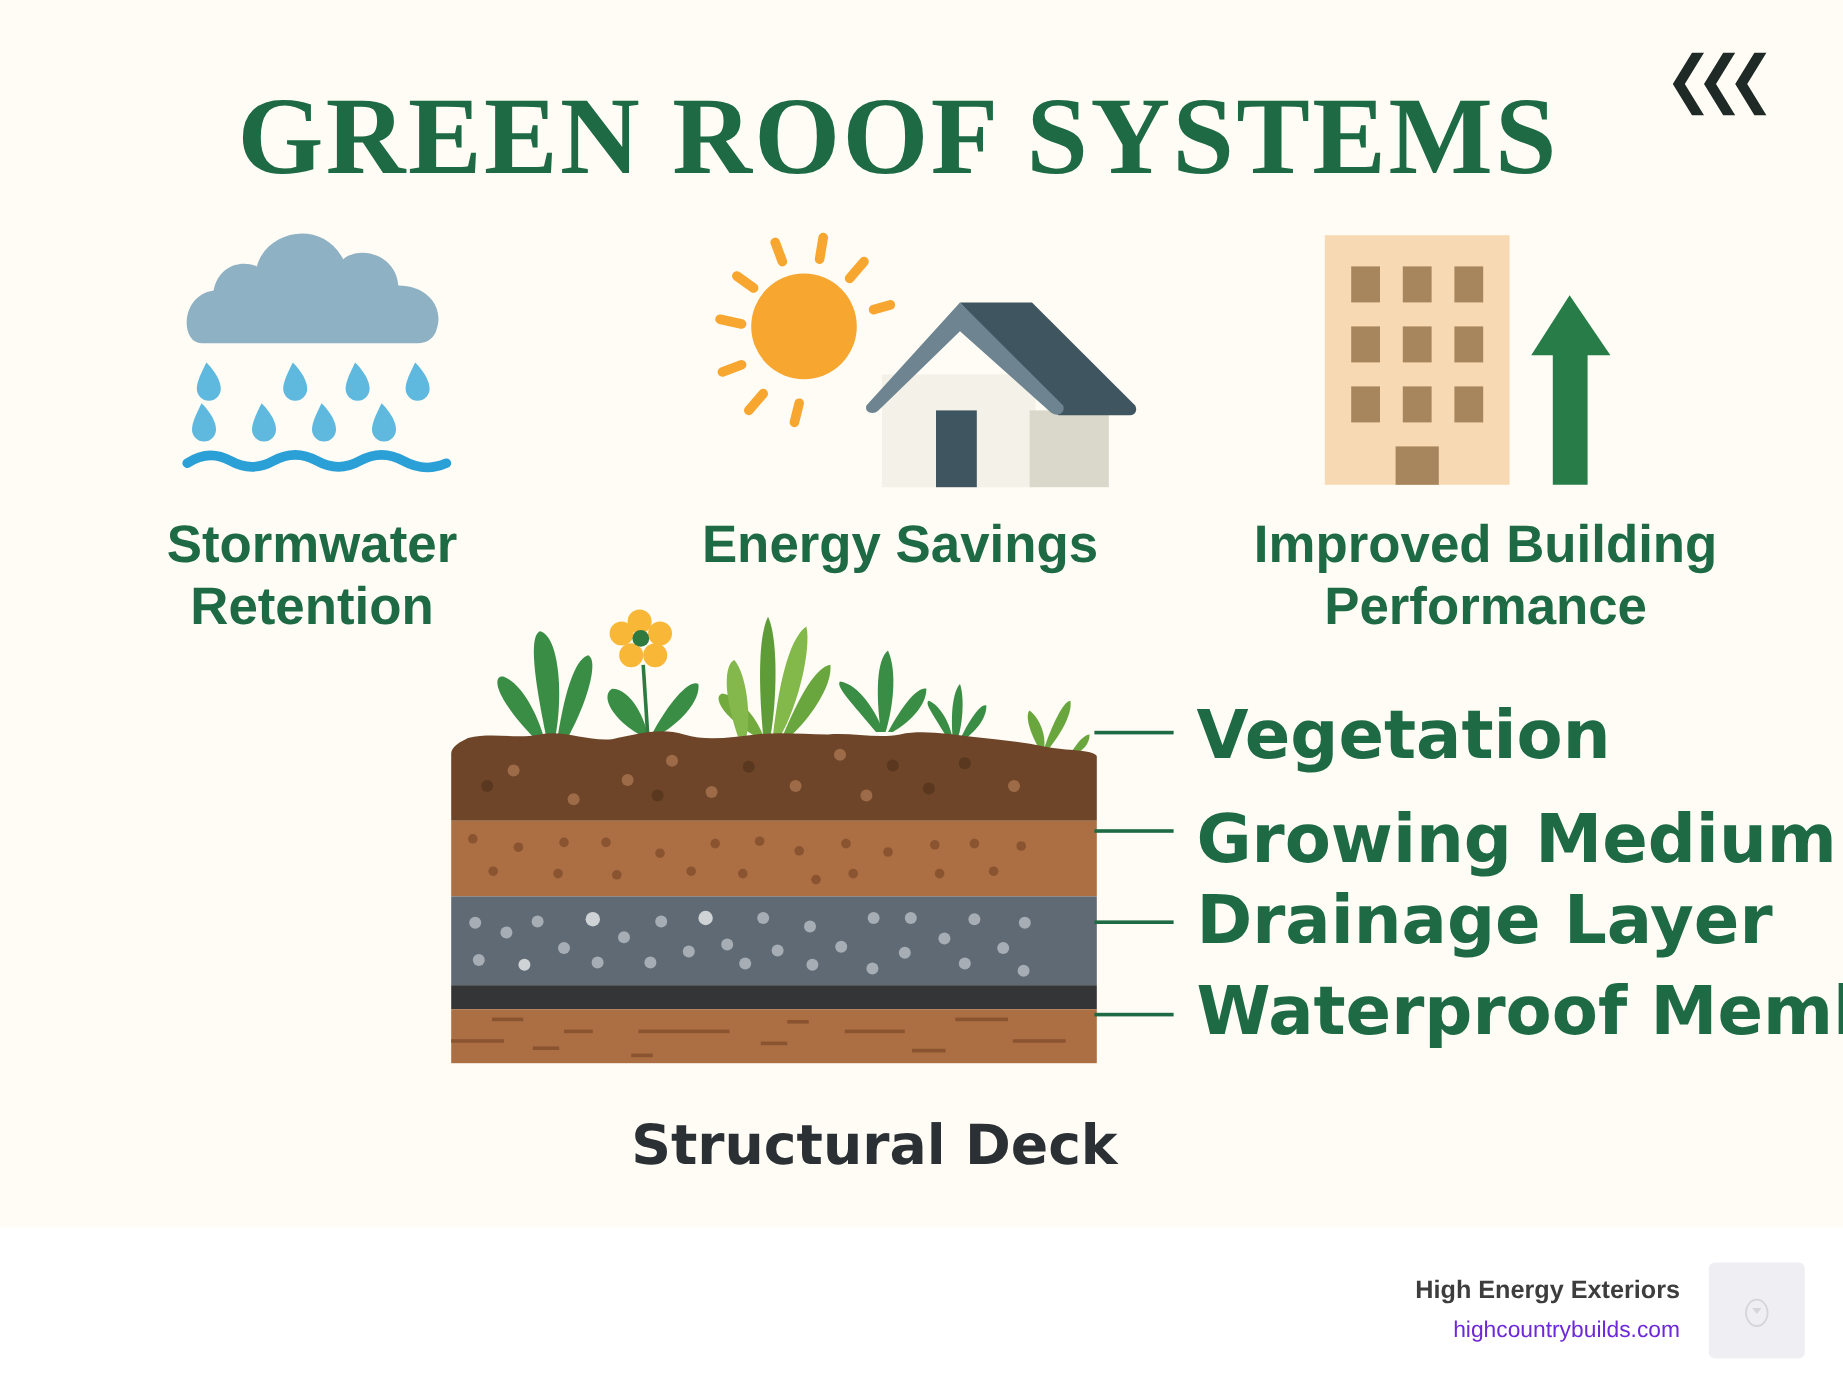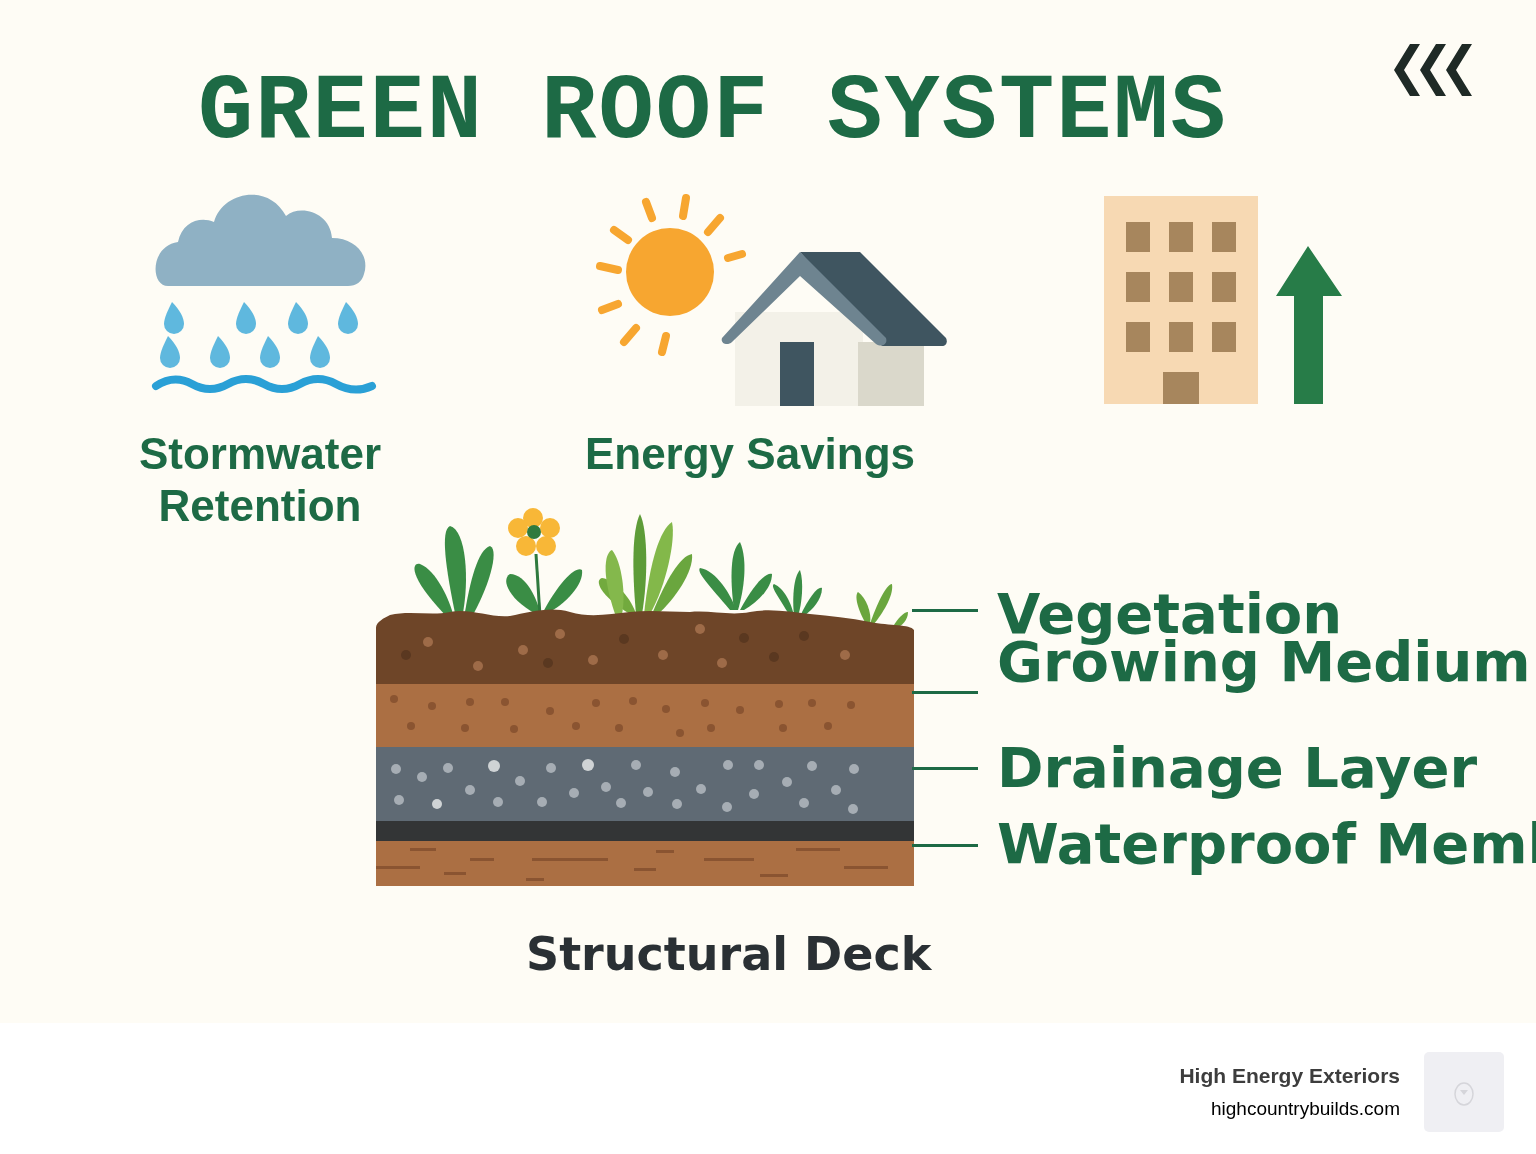--- a/index.html
+++ b/index.html
@@ -1,21 +1,21 @@
 <!DOCTYPE html>
 <html><head>
 <meta charset="utf-8">
 <style>
   * { margin: 0; padding: 0; box-sizing: border-box; }
   html, body { width: 1536px; height: 1154px; background: #ffffff; overflow: hidden; }
   body { position: relative; font-family: "Liberation Sans", sans-serif; }
   .infographic { position: absolute; left: 0; top: 0; width: 1536px; height: 1023px; background: #fefcf5; }
   .title {
     position: absolute; left: 198px; top: 58px; width: 1090px; height: 110px;
-    font-family: Liberation Mono, monospace; font-weight: bold; font-size: 92px;
+    font-family: Liberation Serif, serif; font-weight: bold; font-size: 92px;
     color: #1d6a45; letter-spacing: 2px; white-space: nowrap; line-height: 110px;
   }
   .brand-mark { position: absolute; left: 1392px; top: 42px; width: 82px; height: 56px; }
   .icon { position: absolute; }
   .benefit-label {
     position: absolute; font-family: Liberation Sans, sans-serif; font-weight: bold;
     font-size: 44px; color: #1d6a45; line-height: 52px; text-align: center; white-space: nowrap;
   }
   .layers { position: absolute; left: 370px; top: 500px; width: 560px; height: 400px; }
   .layer-label {
@@ -27,21 +27,21 @@
     position: absolute; left: 526px; top: 926px; font-family: "DejaVu Sans", sans-serif;
     font-weight: bold; font-size: 46px; color: #2a3034; white-space: nowrap; line-height: 56px;
   }
   .footer { position: absolute; left: 0; top: 1023px; width: 1536px; height: 131px; background: #ffffff; }
   .footer-name {
     position: absolute; right: 136px; top: 1064px; font-family: "Liberation Sans", sans-serif;
     font-weight: bold; font-size: 21px; color: #3d3d3d; white-space: nowrap;
   }
   .footer-url {
     position: absolute; right: 136px; top: 1098px; font-family: "Liberation Sans", sans-serif;
-    font-size: 19px; color: #000000; white-space: nowrap;
+    font-size: 19px; color: #6d28d9; white-space: nowrap;
   }
   .footer-logo {
     position: absolute; left: 1424px; top: 1052px; width: 80px; height: 80px;
     background: #efeff3; border-radius: 5px;
   }
 </style>
 </head>
 <body>
 
 <div class="infographic">
@@ -105,20 +105,24 @@
     </g>
     <path d="M208 52 L242 102 L223 102 L223 210 L194 210 L194 102 L176 102 Z" fill="#277c48"></path>
   </svg>
 
   <div class="benefit-label" style="left:100px;top:428px;width:320px;">
     <div>Stormwater</div>
     <div>Retention</div>
   </div>
   <div class="benefit-label" style="left:550px;top:428px;width:400px;">
     <div>Energy Savings</div>
+  </div>
+  <div class="benefit-label" style="left:1000px;top:428px;width:476px;">
+    <div>Improved Building</div>
+    <div>Performance</div>
   </div>
 
   <svg class="layers" viewBox="0 0 560 400">
 
     <g>
       <path d="M80 120 C40 80 40 62 50 64 C66 70 80 100 84 118 Z" fill="#3a8d45"></path>
       <path d="M86 118 C76 70 70 30 80 26 C96 30 100 80 92 118 Z" fill="#3a8d45"></path>
       <path d="M94 118 C100 80 108 50 120 46 C130 50 118 90 100 120 Z" fill="#3a8d45"></path>
       <path d="M166 114 C140 100 130 80 140 74 C156 74 168 100 170 114 Z" fill="#3a8d45"></path>
       <path d="M172 114 C190 80 206 66 212 70 C214 84 196 104 176 114 Z" fill="#3a8d45"></path>
@@ -246,21 +250,21 @@
         <rect x="474" y="366" width="44" height="3"></rect>
     </g>
   </svg>
 
   <div class="leader" style="top:609px;"></div>
   <div class="leader" style="top:691px;"></div>
   <div class="leader" style="top:767px;"></div>
   <div class="leader" style="top:844px;"></div>
 
   <div class="layer-label" style="top:588px;">Vegetation</div>
-  <div class="layer-label" style="top:636px;">Growing Medium</div>
+  <div class="layer-label" style="top:674px;">Growing Medium</div>
   <div class="layer-label" style="top:742px;">Drainage Layer</div>
   <div class="layer-label" style="top:818px;">Waterproof Membrane</div>
 
   <div class="deck-label">Structural Deck</div>
 </div>
 
 <div class="footer"></div>
 <div class="footer-name">High Energy Exteriors</div>
 <div class="footer-url">highcountrybuilds.com</div>
 <div class="footer-logo">

